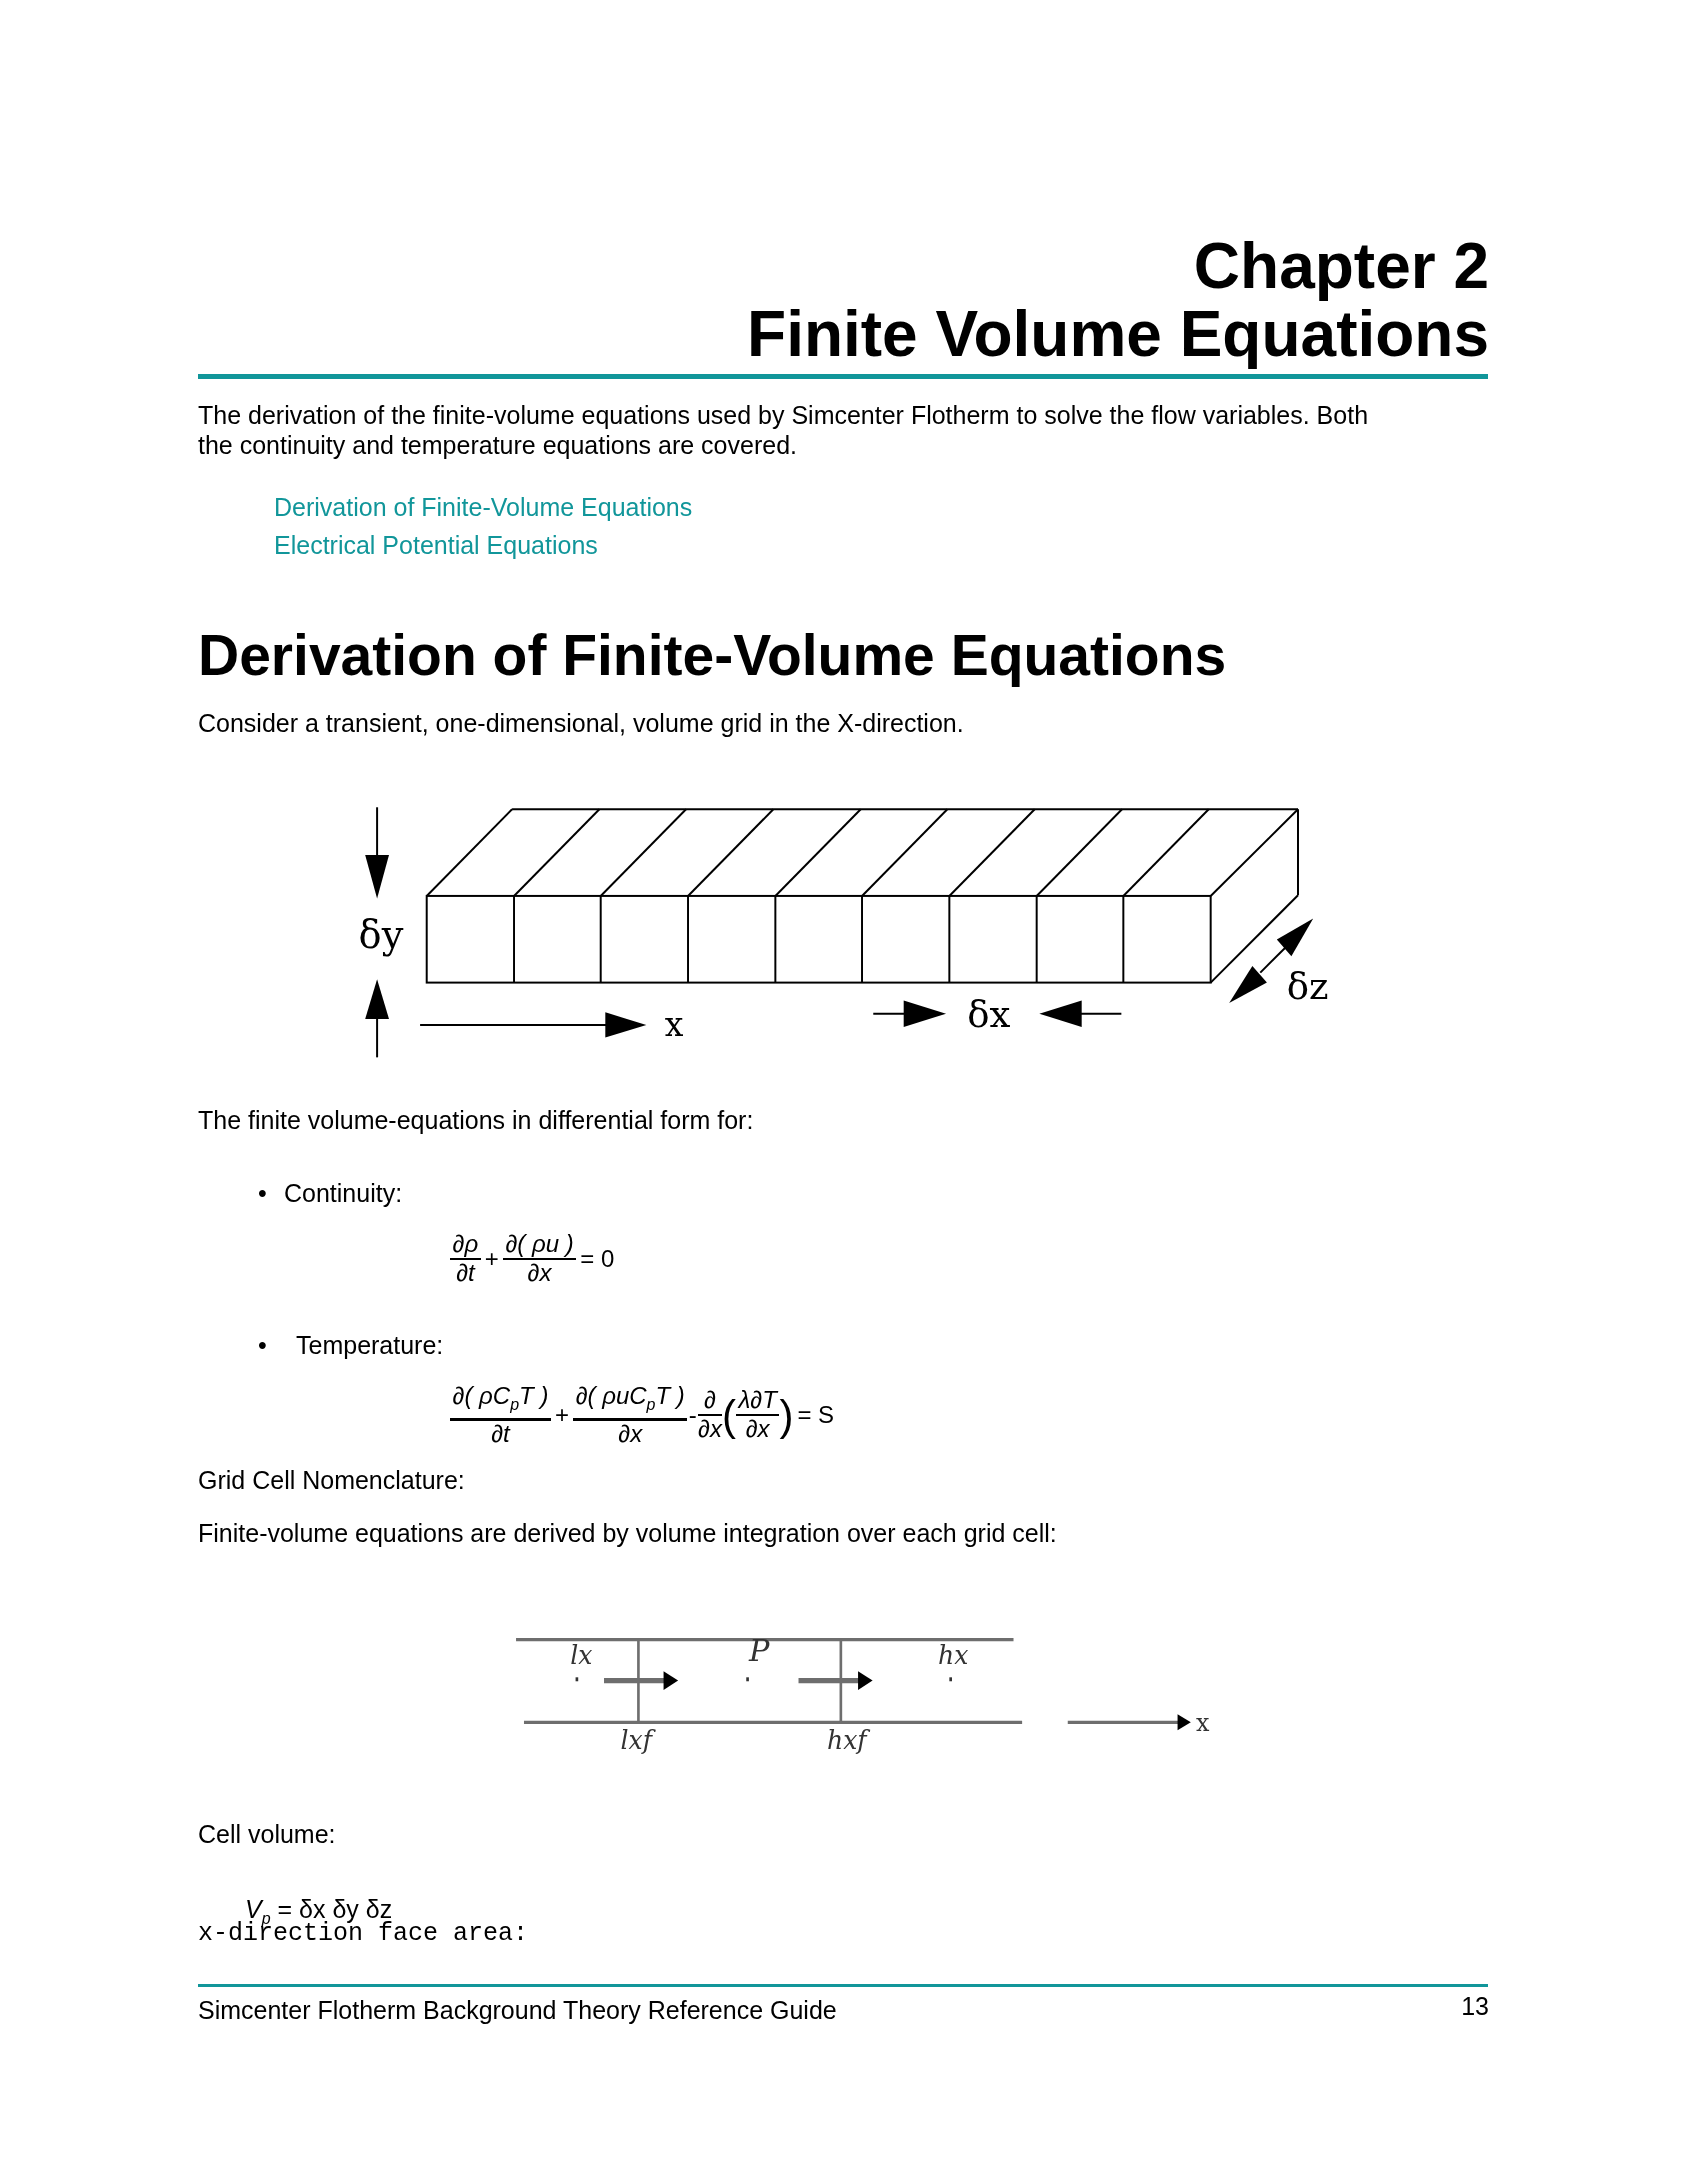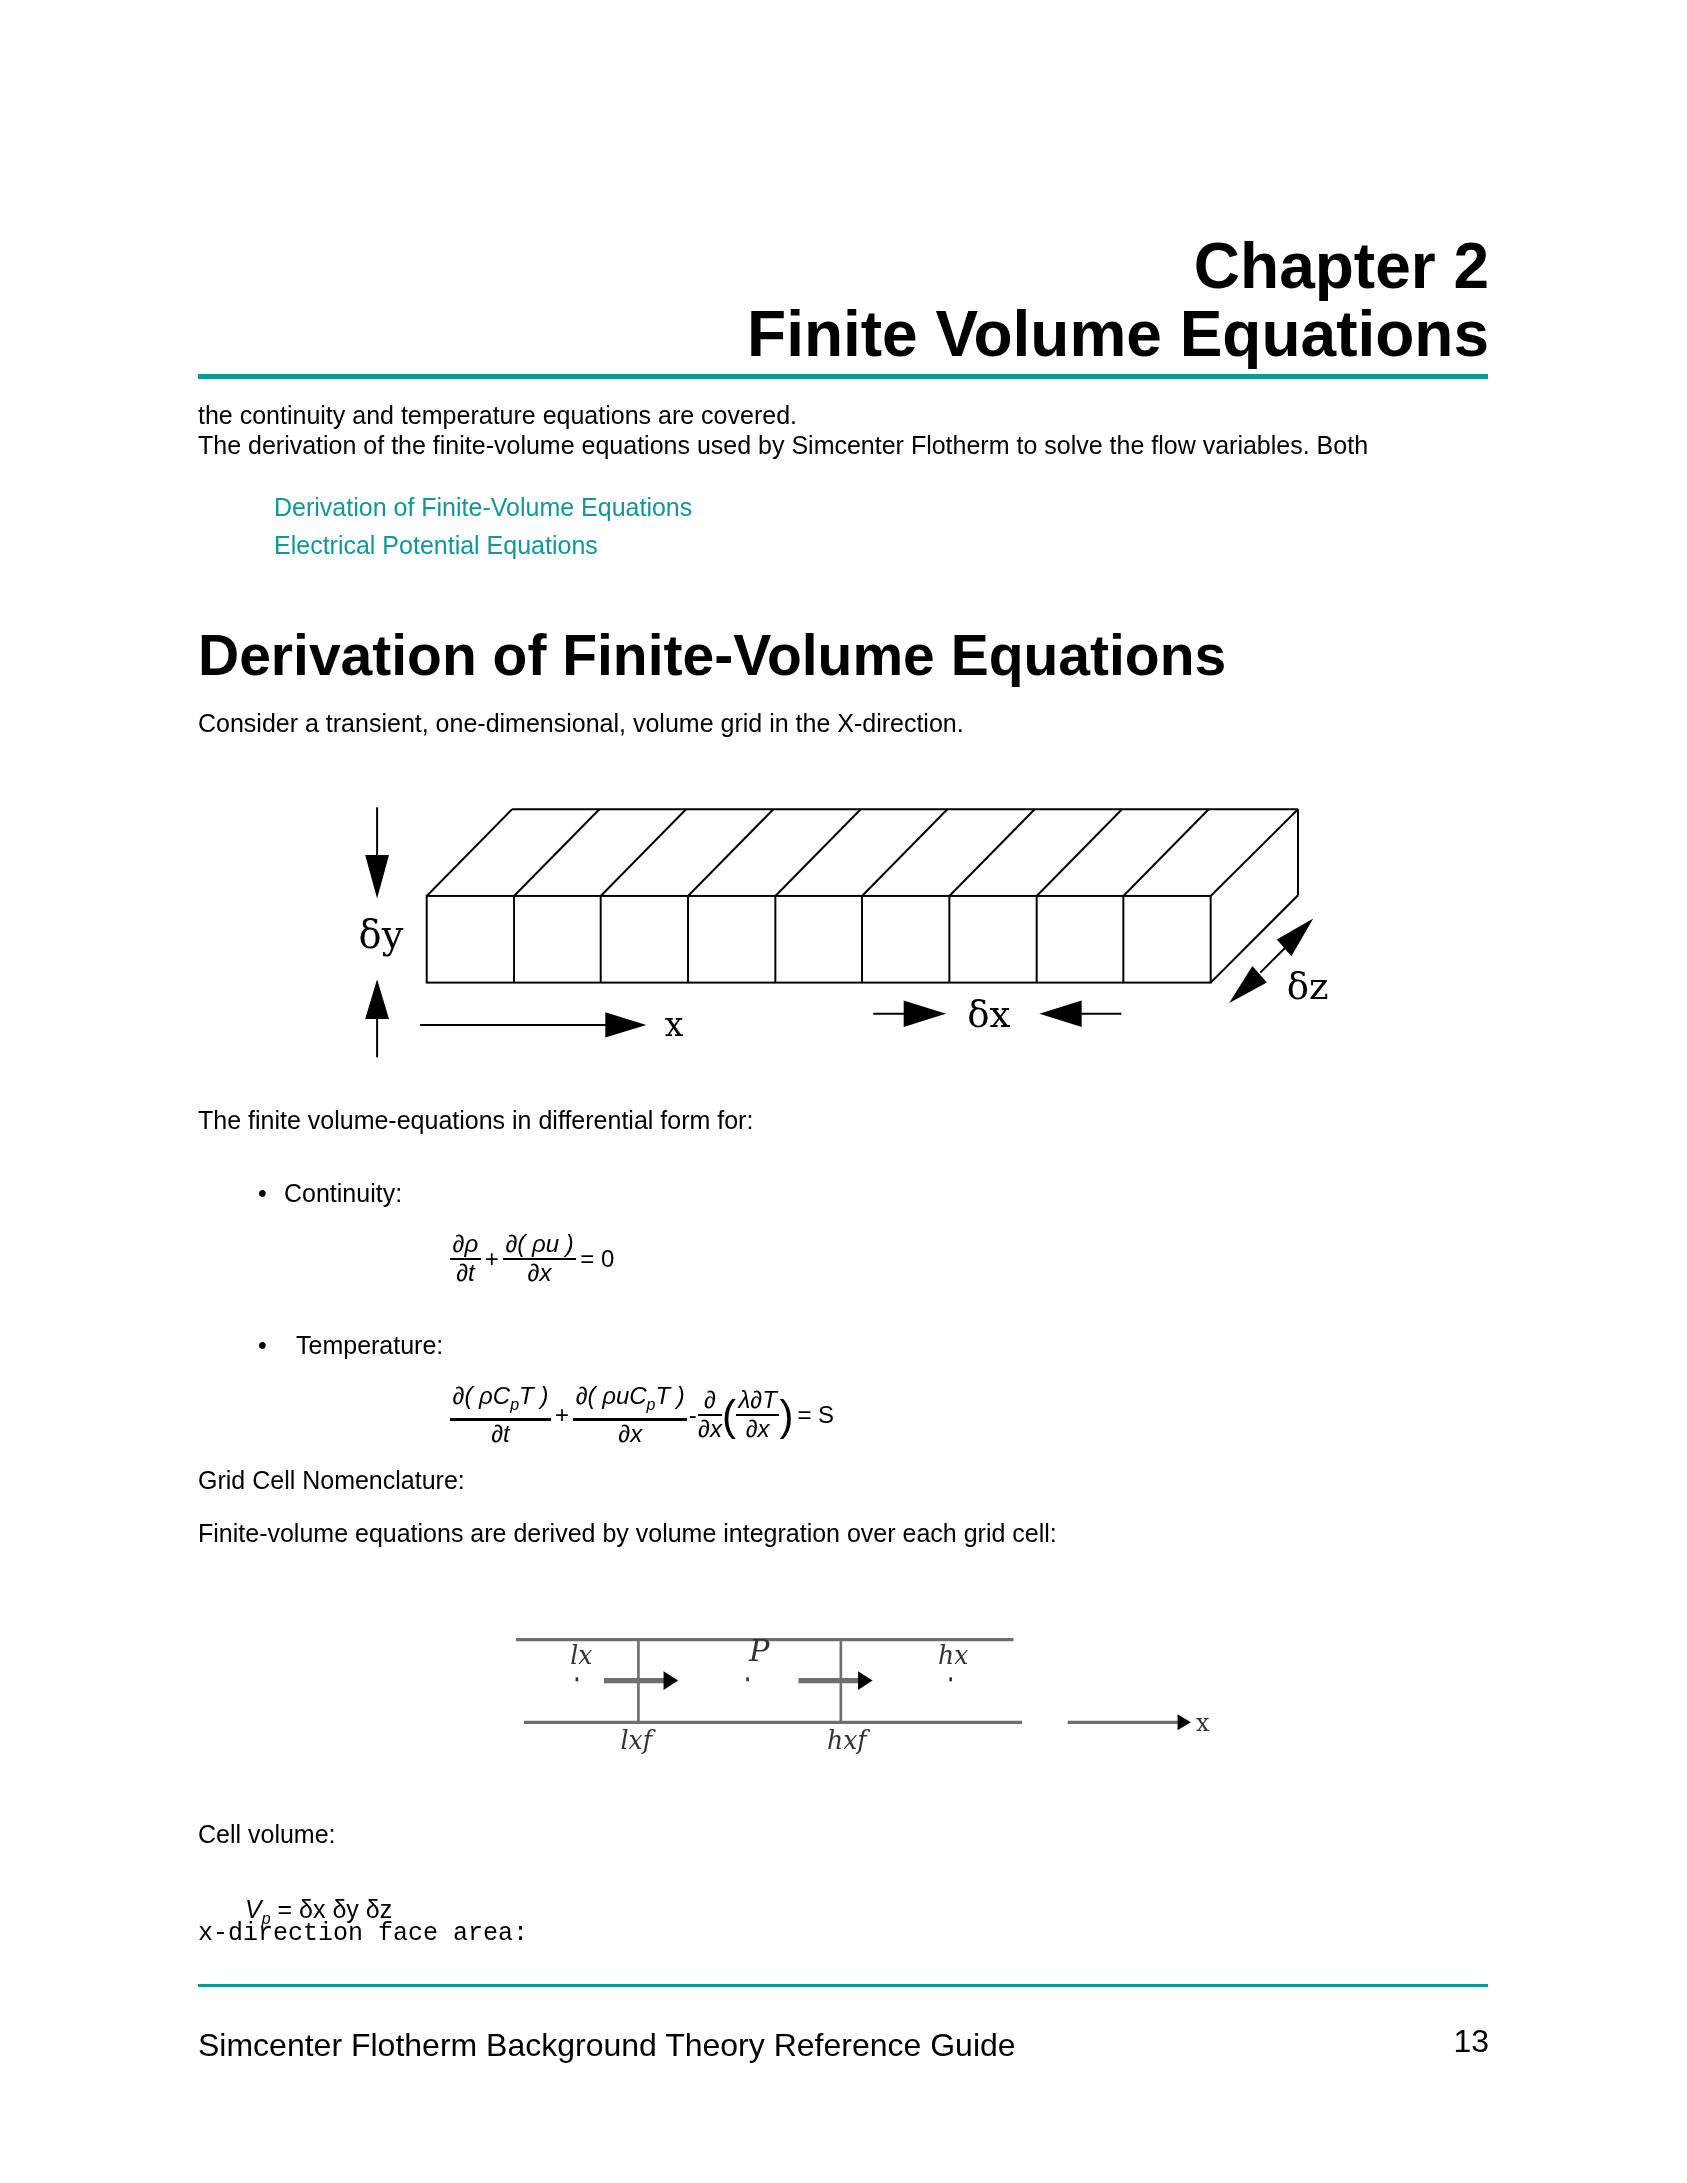--- a/index.html
+++ b/index.html
@@ -19,34 +19,34 @@
     .bullet-dot { font-size: 25px; }
     .math { font-family: "Liberation Sans", sans-serif; font-style: italic; font-size: 24px; }
     .frac { display: inline-flex; flex-direction: column; align-items: center; vertical-align: middle; }
     .frac .num { padding: 0 2.6px; line-height: 26.5px; }
     .frac .bar { height: 2.6px; background: #000; align-self: stretch; }
     .frac .den { line-height: 26.5px; }
     .op { font-style: normal; padding: 0 4px; vertical-align: middle; }
     .paren { font-style: normal; font-size: 42px; font-weight: 200; vertical-align: middle; line-height: 53px; }
     sub { font-size: 16px; }
     svg text { font-family: "DejaVu Serif", serif; }
-    .footer-text { font-size: 32px; line-height: 30px; margin-top: 35px; }
+    .footer-text { font-size: 25px; line-height: 30px; }
   </style>
 </head>
 <body>
 
 <div class="chapter-head">
   <div>Chapter 2</div>
   <div>Finite Volume Equations</div>
 </div>
 <div class="rule" style="top:374px;"></div>
 
 <div class="abs body-text" style="left:198px; top:400px; width:1297px;">
+  <div>The derivation of the finite-volume equations used by Simcenter Flotherm to solve the flow variables. Both</div>
   <div>the continuity and temperature equations are covered.</div>
-  <div>The derivation of the finite-volume equations used by Simcenter Flotherm to solve the flow variables. Both</div>
 </div>
 
 <div class="abs" style="left:274px; top:492px;">
   <div class="link" style="margin-bottom:8px;">Derivation of Finite-Volume Equations</div>
   <div class="link">Electrical Potential Equations</div>
 </div>
 
 <div class="abs h1" style="left:198px; top:622px;">Derivation of Finite-Volume Equations</div>
 <div class="abs body-text" style="left:198px; top:708px;">Consider a transient, one-dimensional, volume grid in the X-direction.</div>
 

